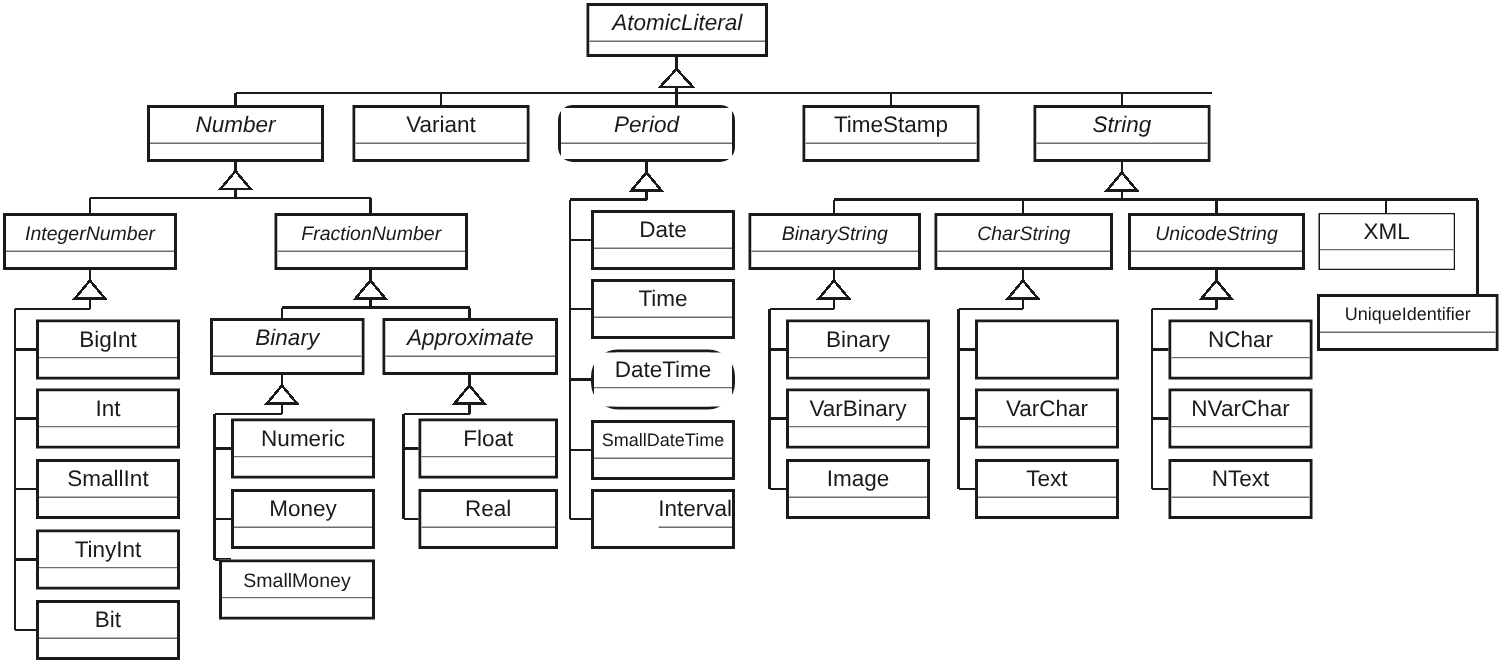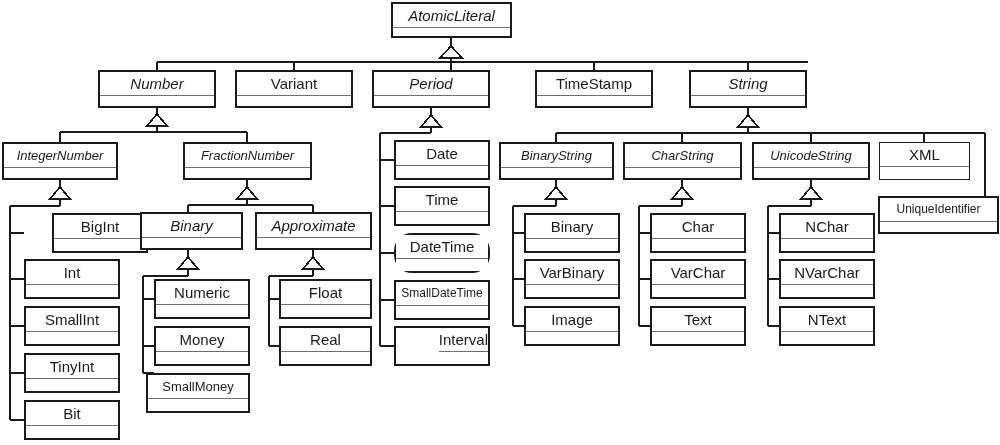--- a/index.html
+++ b/index.html
@@ -195,21 +195,21 @@
   <div class="uml-class abstract" style="left:98px; top:70px; width:118px; height:38px;">
     <div class="uml-name">Number</div>
     <div class="uml-attrs"></div>
   </div>
 
   <div class="uml-class" style="left:235px; top:70px; width:118px; height:38px;">
     <div class="uml-name">Variant</div>
     <div class="uml-attrs"></div>
   </div>
 
-  <div class="uml-class abstract" style="left:372px; top:70px; width:118px; height:38px;">
+  <div class="uml-class abstract" style="left:372px; top:70px; width:118px; height:38px;border-radius:10px;">
     <div class="uml-name">Period</div>
     <div class="uml-attrs"></div>
   </div>
 
   <div class="uml-class" style="left:535px; top:70px; width:118px; height:38px;">
     <div class="uml-name">TimeStamp</div>
     <div class="uml-attrs"></div>
   </div>
 
   <div class="uml-class abstract" style="left:689px; top:70px; width:118px; height:38px;">
@@ -245,21 +245,21 @@
   <div class="uml-class thin" style="left:879px; top:142px; width:91px; height:38px;">
     <div class="uml-name">XML</div>
     <div class="uml-attrs"></div>
   </div>
 
   <div class="uml-class" style="left:878px; top:196px; width:121px; height:38px;">
     <div class="uml-name xs">UniqueIdentifier</div>
     <div class="uml-attrs"></div>
   </div>
 
-  <div class="uml-class" style="left:24px; top:213px; width:96px; height:40px;margin-left:28px;">
+  <div class="uml-class" style="left:24px; top:213px; width:96px; height:40px;">
     <div class="uml-name">BigInt</div>
     <div class="uml-attrs"></div>
   </div>
   <div class="uml-class" style="left:24px; top:259px; width:96px; height:40px;">
     <div class="uml-name">Int</div>
     <div class="uml-attrs"></div>
   </div>
   <div class="uml-class" style="left:24px; top:306px; width:96px; height:40px;">
     <div class="uml-name">SmallInt</div>
     <div class="uml-attrs"></div>
@@ -332,21 +332,20 @@
   <div class="uml-class" style="left:524px; top:259px; width:96px; height:40px;">
     <div class="uml-name">VarBinary</div>
     <div class="uml-attrs"></div>
   </div>
   <div class="uml-class" style="left:524px; top:306px; width:96px; height:40px;">
     <div class="uml-name">Image</div>
     <div class="uml-attrs"></div>
   </div>
 
   <div class="uml-class" style="left:650px; top:213px; width:96px; height:40px;">
-    <div class="uml-name">Char</div>
     <div class="uml-attrs"></div>
   </div>
   <div class="uml-class" style="left:650px; top:259px; width:96px; height:40px;">
     <div class="uml-name">VarChar</div>
     <div class="uml-attrs"></div>
   </div>
   <div class="uml-class" style="left:650px; top:306px; width:96px; height:40px;">
     <div class="uml-name">Text</div>
     <div class="uml-attrs"></div>
   </div>

